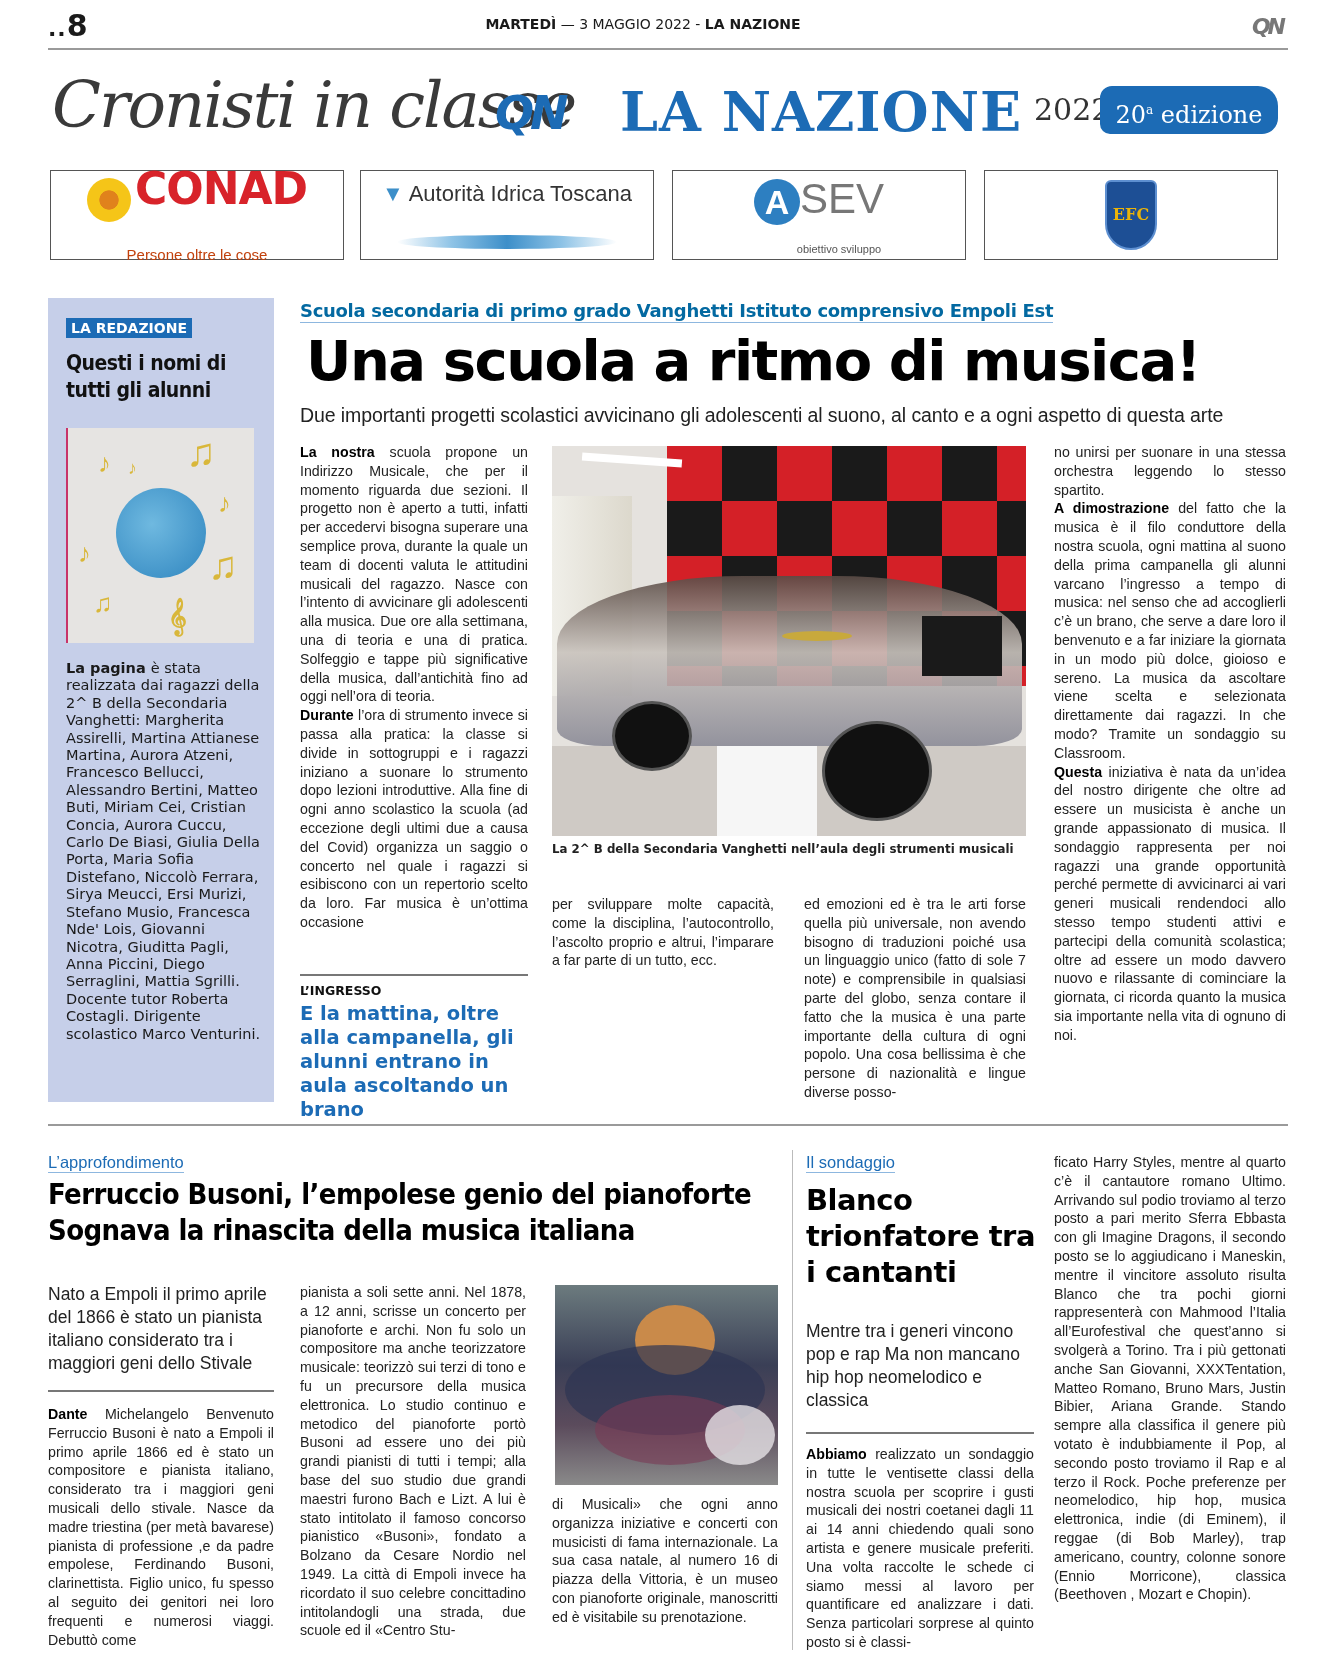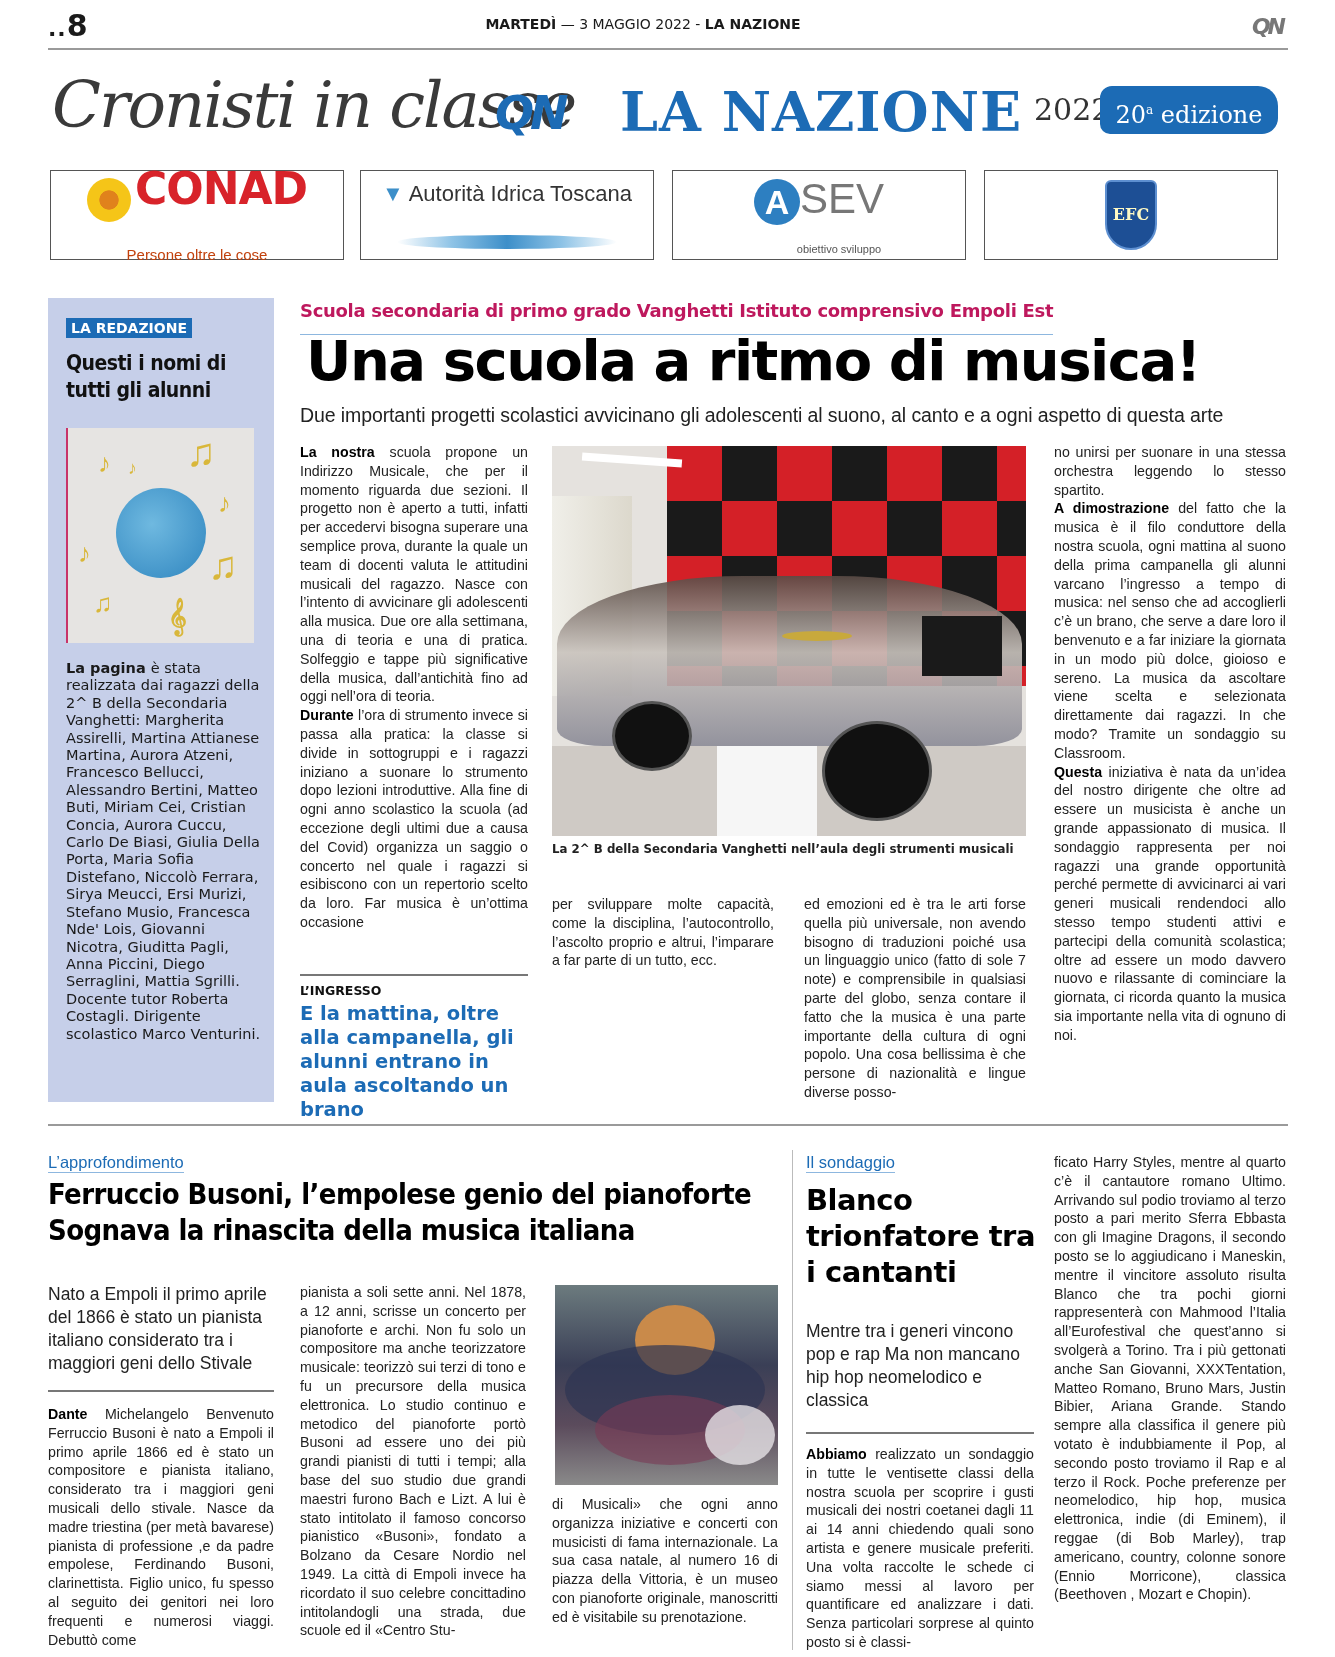--- a/index.html
+++ b/index.html
@@ -22,32 +22,32 @@
   
   .sponsor { top: 170px; width: 294px; height: 90px; border: 1.5px solid #555; background: #fff; display: flex; align-items: center; justify-content: center; flex-direction: column; gap: 24px; }
   .conad-word { font-size: 44px; font-weight: bold; color: #d8232a; font-family: "DejaVu Sans", sans-serif; letter-spacing: -1px; line-height: 44px; }
   .conad-tag { font-size: 15px; color: #c2410c; font-family: "Liberation Sans", sans-serif; }
   .conad-flower { width: 44px; height: 44px; border-radius: 50%; background: radial-gradient(circle, #e0821c 30%, #f5c518 32%); display: inline-block; vertical-align: middle; margin-right: 4px; }
   .ait { font-size: 22px; color: #333; }
   .ait-wave { width: 220px; height: 14px; background: linear-gradient(90deg, transparent, #8ec3e6, #3d8fc9, #8ec3e6, transparent); border-radius: 50%; margin-top: 4px; }
   .asev { font-size: 42px; color: #777; font-family: Liberation Sans, sans-serif; }
   .asev-a { display: inline-block; width: 46px; height: 46px; border-radius: 50%; background: #2d7fc1; color: #fff; text-align: center; line-height: 46px; font-size: 34px; font-weight: bold; vertical-align: middle; }
   .asev-sub { font-size: 11px; color: #555; margin-top: -6px; margin-left: 40px; }
-  .empoli-crest { width: 52px; height: 70px; background: #1d4f95; border-radius: 6px 6px 26px 26px; border: 2px solid #5d8fd0; color: #fef9c3; font-size: 26px; font-weight: bold; text-align: center; line-height: 66px; font-family: "DejaVu Serif", serif; }
+  .empoli-crest { width: 52px; height: 70px; background: #1d4f95; border-radius: 6px 6px 26px 26px; border: 2px solid #5d8fd0; color: #eab308; font-size: 26px; font-weight: bold; text-align: center; line-height: 66px; font-family: "DejaVu Serif", serif; }
   
   .sidebar { left: 48px; top: 298px; width: 226px; height: 804px; background: #c6cfe9; }
   .sidebar .badge { position: absolute; left: 18px; top: 20px; background: #1c6bb5; color: #fff; font-weight: bold; font-size: 14px; padding: 2px 5px; font-family: "DejaVu Sans", sans-serif; }
   .sidebar .sb-title { position: absolute; left: 18px; top: 52px; width: 200px; font-size: 21px; font-weight: bold; line-height: 27px; color: #111; font-family: "DejaVu Sans Condensed", "DejaVu Sans", sans-serif; letter-spacing: -0.5px; }
   .sidebar .drawing { position: absolute; left: 18px; top: 130px; width: 188px; height: 215px; background: #e6e4e2; border-left: 2px solid #c8336a; overflow: hidden; }
   .globe { position: absolute; left: 48px; top: 60px; width: 90px; height: 90px; border-radius: 50%; background: radial-gradient(circle at 40% 40%, #6fb9e0, #2f85bf); }
   .note { position: absolute; color: #d9b73a; font-size: 26px; font-weight: bold; }
   .sidebar .sb-body { position: absolute; left: 18px; top: 362px; width: 200px; font-size: 14.5px; line-height: 17.4px; font-weight: bold; color: #1a1a1a; font-family: "DejaVu Sans", sans-serif; }
   .sb-body .sb-lead { font-weight: 900; }
   
-  .kicker { left: 300px; top: 300px; font-size: 18px; color: #be185d; font-weight: bold; font-family: "DejaVu Sans", sans-serif; border-bottom: 1.5px solid #8db7df; padding-bottom: 13px; letter-spacing: -0.3px; }
+  .kicker { left: 300px; top: 300px; font-size: 18px; color: #0369a1; font-weight: bold; font-family: "DejaVu Sans", sans-serif; border-bottom: 1.5px solid #8db7df; padding-bottom: 1px; letter-spacing: -0.3px; }
   .headline { left: 298px; top: 328px; font-size: 56px; font-weight: bold; font-family: "DejaVu Sans", sans-serif; color: #000; letter-spacing: -1.5px; margin-left: 8px; }
   .subhead { left: 300px; top: 404px; font-size: 19.5px; color: #222; font-family: "Liberation Sans", sans-serif; letter-spacing: -0.1px; }
   .col { font-size: 14.2px; line-height: 18.8px; text-align: justify; color: #222; font-family: "Liberation Sans", sans-serif; }
   .col b { color: #000; }
   .col p { margin: 0; }
   .photo-main { left: 552px; top: 446px; width: 474px; height: 390px; overflow: hidden; background: #e5e2de; }
   .wall { position: absolute; left: 115px; top: 0; width: 359px; height: 240px; background-image:
       linear-gradient(45deg, #1a1a1a 25%, transparent 25%, transparent 75%, #1a1a1a 75%),
       linear-gradient(45deg, #1a1a1a 25%, transparent 25%, transparent 75%, #1a1a1a 75%);
       background-size: 110px 110px; background-position: 0 0, 55px 55px; background-color: #d42027; }

